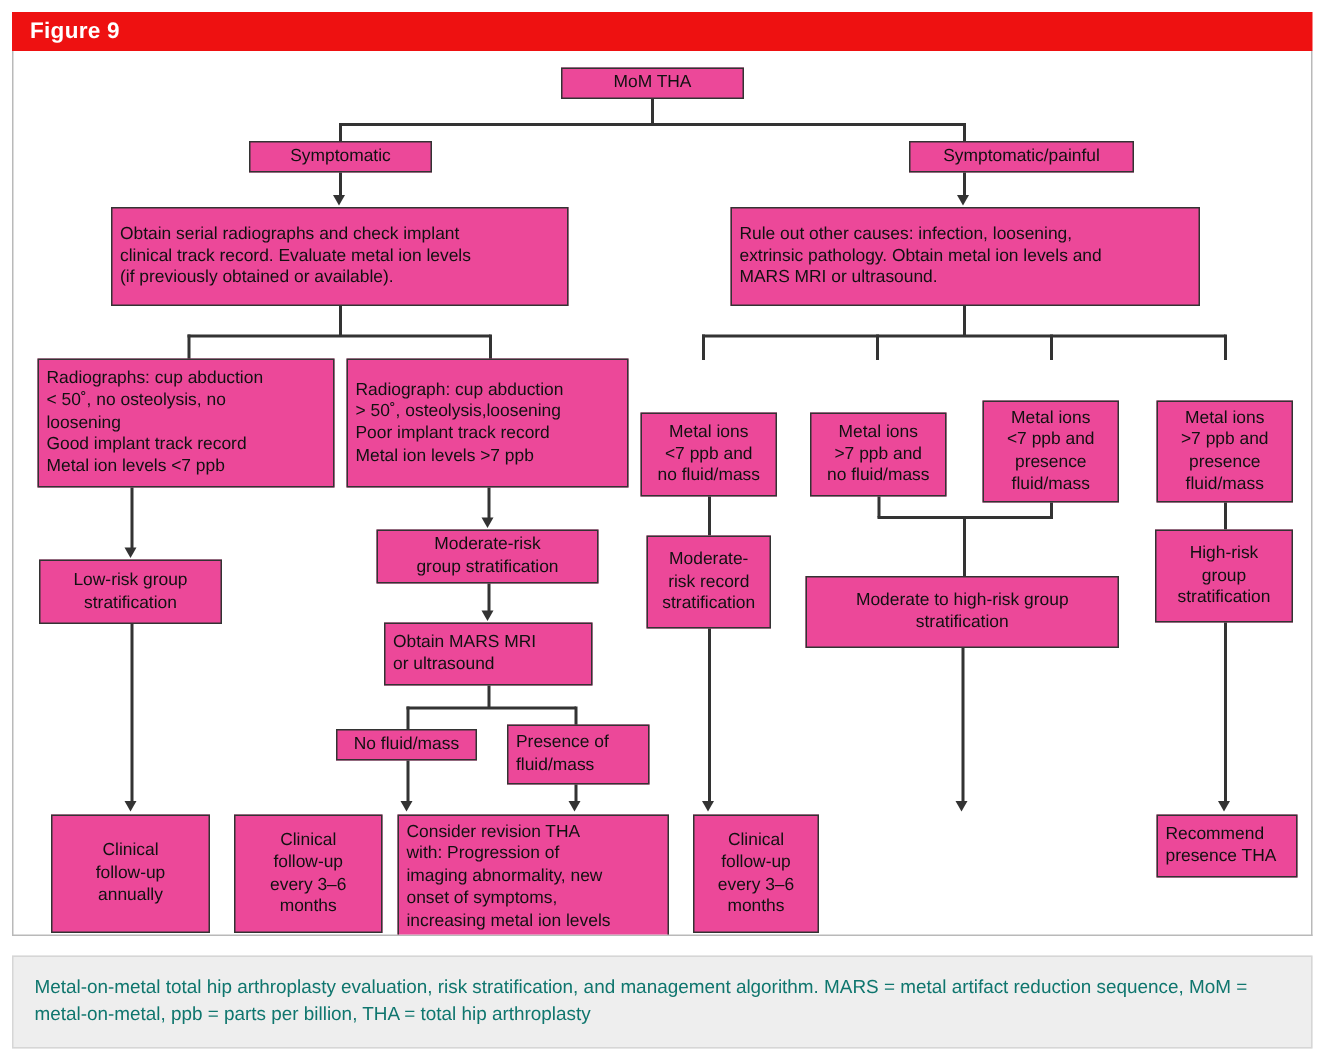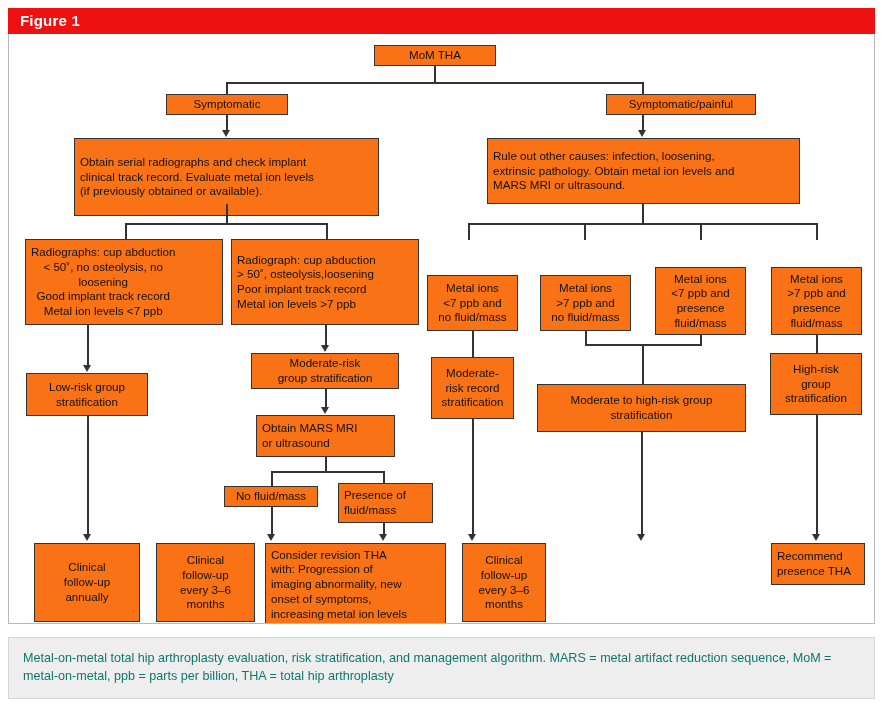--- a/index.html
+++ b/index.html
@@ -43,21 +43,21 @@
     background: #ffffff;
     border: 1px solid #b9b9b9;
     border-top: none;
     overflow: hidden;
   }
 
   
   .node {
     position: absolute;
     border: 1.6px solid #333333;
-    background: #f97316;
+    background: #ec4899;
     color: #111111;
     font-size: 11.6px;
     line-height: 1.27;
     padding: 3px 5px;
     white-space: pre-line;
   }
   .node.c { text-align: center; display: flex; align-items: center; justify-content: center; }
   .node.l { text-align: left; display: flex; align-items: center; justify-content: flex-start; }
 
   
@@ -89,21 +89,21 @@
     line-height: 1.42;
     color: #0f766e;
   }
 </style>
 </head>
 <body>
 
 <div id="page">
 
   <div id="figure-bar">
-    <span class="label">Figure 1</span>
+    <span class="label">Figure 9</span>
   </div>
 
   <div id="figure-canvas">
 
     <div class="node c" style="left:365px; top:11px; width:122px; height:21px;">MoM THA</div>
 
     <div class="vline" style="left:425px; top:32px; height:17px;"></div>
 
     <div class="hline" style="left:217px; top:48px; width:417px;"></div>
 
@@ -112,40 +112,40 @@
     <div class="vline" style="left:633px; top:48px; height:12px;"></div>
 
     <div class="node c" style="left:157px; top:60px; width:122px; height:21px;">Symptomatic</div>
     <div class="node c" style="left:581px; top:60px; width:150px; height:21px;margin-left:16px;">Symptomatic/painful</div>
 
     <div class="vline" style="left:217px; top:81px; height:17px;"></div>
     <div class="arrowhead" style="left:213px; top:96px;"></div>
     <div class="vline" style="left:633px; top:81px; height:17px;"></div>
     <div class="arrowhead" style="left:629px; top:96px;"></div>
 
-    <div class="node l" style="left:65px; top:104px; width:305px; height:78px;">Obtain serial radiographs and check implant
+    <div class="node l" style="left:65px; top:104px; width:305px; height:66px;">Obtain serial radiographs and check implant
 clinical track record. Evaluate metal ion levels
 (if previously obtained or available).</div>
     <div class="node l" style="left:478px; top:104px; width:313px; height:66px;">Rule out other causes: infection, loosening,
 extrinsic pathology. Obtain metal ion levels and
 MARS MRI or ultrasound.</div>
 
     <div class="vline" style="left:217px; top:170px; height:20px;"></div>
     <div class="hline" style="left:116px; top:189px; width:202px;"></div>
     <div class="vline" style="left:116px; top:189px; height:17px;"></div>
     <div class="vline" style="left:317px; top:189px; height:17px;"></div>
 
     <div class="vline" style="left:633px; top:170px; height:20px;"></div>
     <div class="hline" style="left:459px; top:189px; width:349px;"></div>
     <div class="vline" style="left:459px; top:189px; height:17px;"></div>
     <div class="vline" style="left:575px; top:189px; height:17px;"></div>
     <div class="vline" style="left:691px; top:189px; height:17px;"></div>
     <div class="vline" style="left:807px; top:189px; height:17px;"></div>
 
-    <div class="node l" style="left:16px; top:205px; width:198px; height:86px;text-align:center;">Radiographs: cup abduction
+    <div class="node l" style="left:16px; top:205px; width:198px; height:86px;">Radiographs: cup abduction
 &lt; 50˚, no osteolysis, no
 loosening
 Good implant track record
 Metal ion levels &lt;7 ppb</div>
     <div class="node l" style="left:222px; top:205px; width:188px; height:86px;">Radiograph: cup abduction
 &gt; 50˚, osteolysis,loosening
 Poor implant track record
 Metal ion levels &gt;7 ppb</div>
 
     <div class="node c" style="left:418px; top:241px; width:91px; height:56px;">Metal ions

